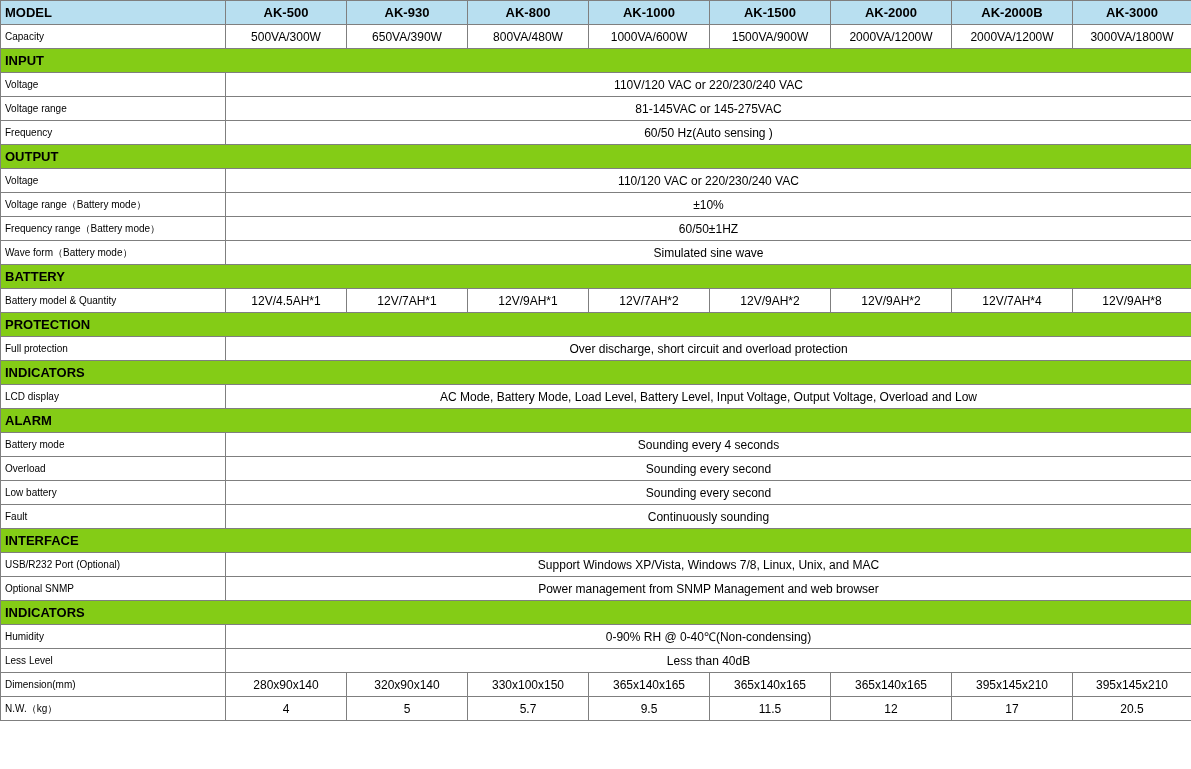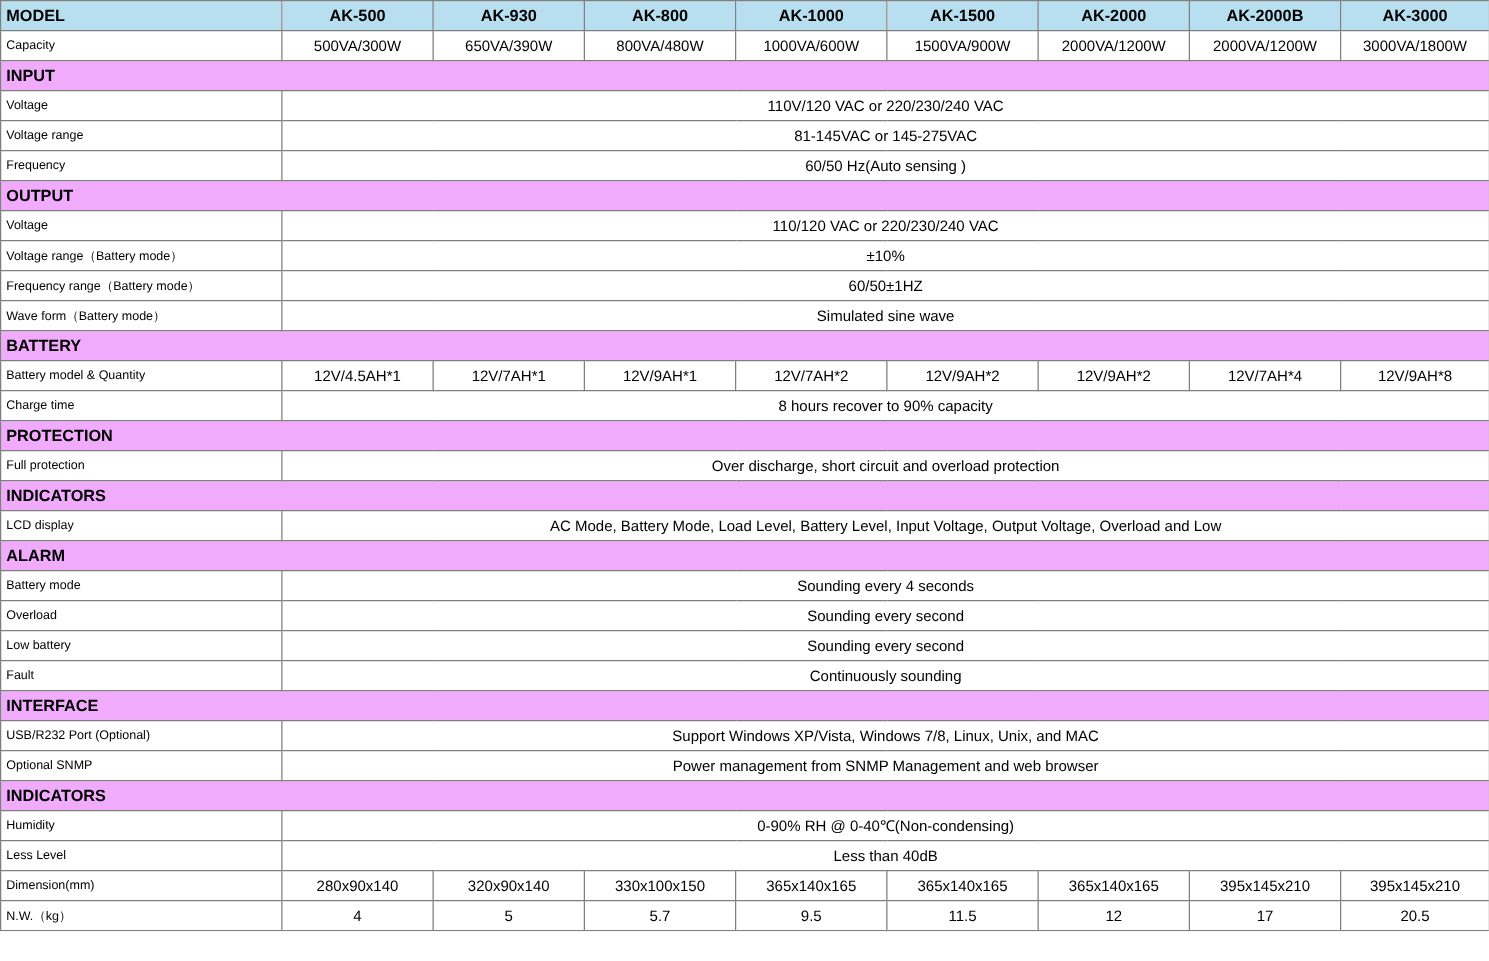--- a/index.html
+++ b/index.html
@@ -42,21 +42,21 @@
     font-size: 13px;
   }
   tr.header td.label {
     text-align: left;
   }
   tr.header td.val {
     text-align: center;
   }
   
   tr.section td {
-    background: #f0abfc;
+    background: #84cc16;
     font-weight: bold;
     font-size: 13px;
     text-align: left;
   }
   
   td.span {
     text-align: center;
   }
 </style>
 </head>
@@ -138,24 +138,20 @@
         <td class="label">Battery model &amp; Quantity</td>
         <td class="val">12V/4.5AH*1</td>
         <td class="val">12V/7AH*1</td>
         <td class="val">12V/9AH*1</td>
         <td class="val">12V/7AH*2</td>
         <td class="val">12V/9AH*2</td>
         <td class="val">12V/9AH*2</td>
         <td class="val">12V/7AH*4</td>
         <td class="val">12V/9AH*8</td>
       </tr>
-      <tr class="data">
-        <td class="label">Charge time</td>
-        <td class="span" colspan="8">8 hours recover to 90% capacity</td>
-      </tr>
       <tr class="section">
         <td colspan="9">PROTECTION</td>
       </tr>
       <tr class="data">
         <td class="label">Full protection</td>
         <td class="span" colspan="8">Over discharge, short circuit and overload protection</td>
       </tr>
       <tr class="section">
         <td colspan="9">INDICATORS</td>
       </tr>

